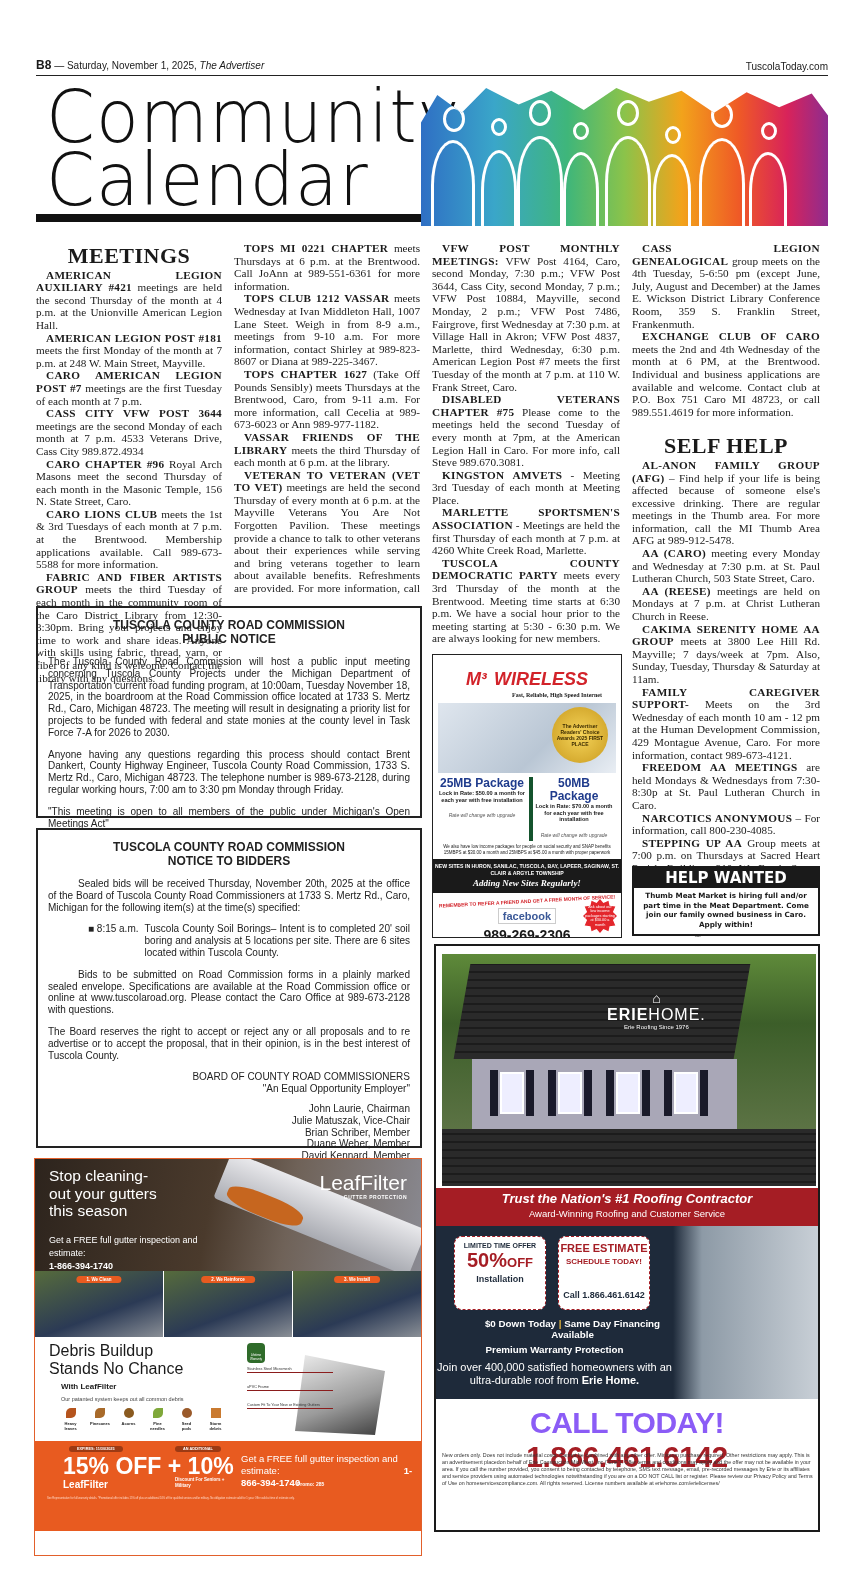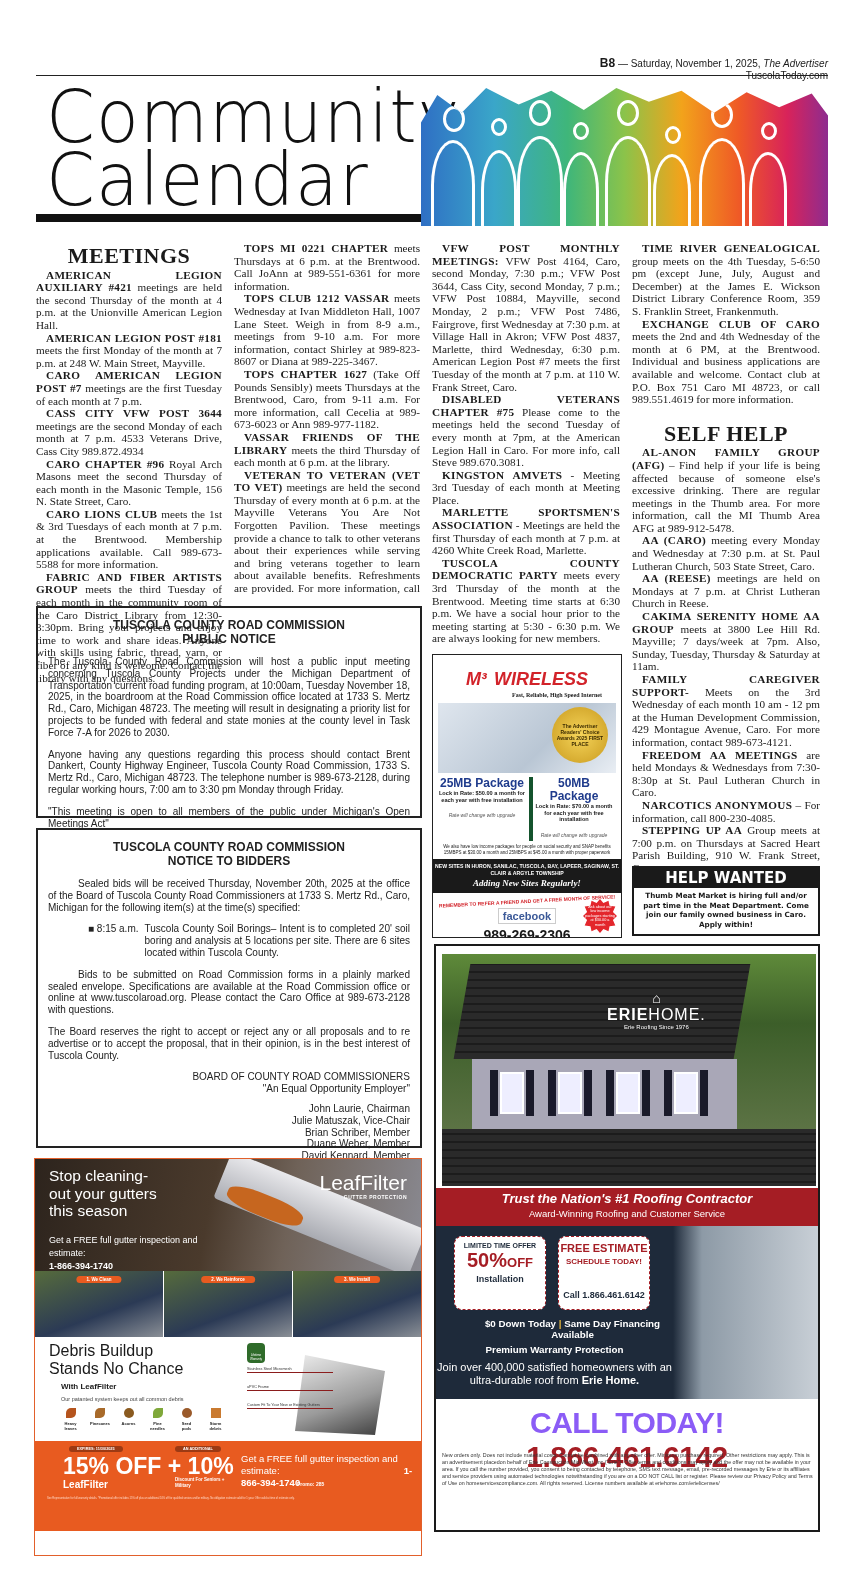--- a/index.html
+++ b/index.html
@@ -1,17 +1,17 @@
 <!DOCTYPE html>
 <html><head>
 <meta charset="utf-8">
 <style>
   * { box-sizing: border-box; margin: 0; padding: 0; }
   body { width: 864px; height: 1584px; background: #fff; font-family: "Liberation Serif", serif; color: #1a1a1a; position: relative; overflow: hidden; }
-  .folio { position: absolute; left: 36px; top: 56px; width: 792px; height: 20px; border-bottom: 1.5px solid #222; display: flex; justify-content: space-between; align-items: flex-end; padding-bottom: 10px; font-family: "Liberation Sans", sans-serif; font-size: 10px; flex-direction: column; }
+  .folio { position: absolute; left: 36px; top: 56px; width: 792px; height: 20px; border-bottom: 1.5px solid #222; display: flex; justify-content: space-between; align-items: flex-end; padding-bottom: 3px; font-family: "Liberation Sans", sans-serif; font-size: 10px; }
   .folio b { font-size: 12px; }
   .folio i { font-style: italic; }
   .masthead { position: absolute; left: 36px; top: 88px; width: 792px; height: 138px; }
   .mast-title { position: absolute; left: 10px; top: 0; font-family: "DejaVu Sans", sans-serif; font-weight: 200; font-size: 70px; line-height: 60px; letter-spacing: 1px; color: #111; transform: scaleY(1.05); }
   .mast-bar { position: absolute; left: 0; top: 126px; width: 792px; height: 8px; background: #111; }
   .mast-art { position: absolute; left: 385px; top: 0; width: 407px; height: 138px; background: linear-gradient(90deg,#2f6fc4 0%,#3aa6c9 18%,#3fb67a 36%,#8bc34a 50%,#f2a31b 64%,#ef5a26 78%,#d8235a 90%,#8e2c8f 100%); clip-path: polygon(0 25%,4% 5%,10% 18%,16% 0,24% 12%,32% 2%,40% 16%,48% 0,56% 10%,64% 2%,72% 18%,80% 3%,88% 14%,96% 4%,100% 20%,100% 100%,0 100%); }
   .mast-art .head { position: absolute; border: 3px solid #fff; border-radius: 50%; }
   .mast-art .body { position: absolute; border: 3px solid #fff; border-radius: 50% 50% 0 0; border-bottom: none; }
   .col { position: absolute; font-size: 11.2px; line-height: 12.6px; text-align: justify; hyphens: auto; }
   .col p { text-indent: 10px; margin-bottom: 0; }
@@ -173,21 +173,21 @@
 <div class="col" style="left:432px;top:242px;width:188px;max-height:406px;overflow:hidden">
   <p><b>VFW POST MONTHLY MEETINGS:</b><span> VFW Post 4164, Caro, second Monday, 7:30 p.m.; VFW Post 3644, Cass City, second Monday, 7 p.m.; VFW Post 10884, Mayville, second Monday, 2 p.m.; VFW Post 7486, Fairgrove, first Wednesday at 7:30 p.m. at Village Hall in Akron; VFW Post 4837, Marlette, third Wednesday, 6:30 p.m. American Legion Post #7 meets the first Tuesday of the month at 7 p.m. at 110 W. Frank Street, Caro.</span></p>
   <p><b>DISABLED VETERANS CHAPTER #75</b><span> Please come to the meetings held the second Tuesday of every month at 7pm, at the American Legion Hall in Caro. For more info, call Steve 989.670.3081.</span></p>
   <p><b>KINGSTON AMVETS</b><span> - Meeting 3rd Tuesday of each month at Meeting Place.</span></p>
   <p><b>MARLETTE SPORTSMEN'S ASSOCIATION</b><span> - Meetings are held the first Thursday of each month at 7 p.m. at 4260 White Creek Road, Marlette.</span></p>
   <p><b>TUSCOLA COUNTY DEMOCRATIC PARTY</b><span> meets every 3rd Thursday of the month at the Brentwood. Meeting time starts at 6:30 p.m. We have a social hour prior to the meeting starting at 5:30 - 6:30 p.m. We are always looking for new members.</span></p>
   <p><b>TUSCOLA COUNTY REPUBLICAN PARTY</b></p>
 </div>
 
 <div class="col" style="left:632px;top:242px;width:188px;">
-  <p><b>TIME RIVER GENEALOGICAL</b><span> group meets on the 4th Tuesday, 5-6:50 pm (except June, July, August and December) at the James E. Wickson District Library Conference Room, 359 S. Franklin Street, Frankenmuth.</span></p>
+  <p><b>CASS LEGION GENEALOGICAL</b><span> group meets on the 4th Tuesday, 5-6:50 pm (except June, July, August and December) at the James E. Wickson District Library Conference Room, 359 S. Franklin Street, Frankenmuth.</span></p>
   <p><b>EXCHANGE CLUB OF CARO</b><span> meets the 2nd and 4th Wednesday of the month at 6 PM, at the Brentwood. Individual and business applications are available and welcome. Contact club at P.O. Box 751 Caro MI 48723, or call 989.551.4619 for more information.</span></p>
   <div class="sec-head" style="margin-top:22px">SELF HELP</div>
   <p><b>AL-ANON FAMILY GROUP (AFG)</b><span> – Find help if your life is being affected because of someone else's excessive drinking. There are regular meetings in the Thumb area. For more information, call the MI Thumb Area AFG at 989-912-5478.</span></p>
   <p><b>AA (CARO)</b><span> meeting every Monday and Wednesday at 7:30 p.m. at St. Paul Lutheran Church, 503 State Street, Caro.</span></p>
   <p><b>AA (REESE)</b><span> meetings are held on Mondays at 7 p.m. at Christ Lutheran Church in Reese.</span></p>
   <p><b>CAKIMA SERENITY HOME AA GROUP</b><span> meets at 3800 Lee Hill Rd. Mayville; 7 days/week at 7pm. Also, Sunday, Tuesday, Thursday &amp; Saturday at 11am.</span></p>
   <p><b>FAMILY CAREGIVER SUPPORT-</b><span> Meets on the 3rd Wednesday of each month 10 am - 12 pm at the Human Development Commission, 429 Montague Avenue, Caro. For more information, contact 989-673-4121.</span></p>
   <p><b>FREEDOM AA MEETINGS</b><span> are held Mondays &amp; Wednesdays from 7:30-8:30p at St. Paul Lutheran Church in Caro.</span></p>
   <p><b>NARCOTICS ANONYMOUS</b><span> – For information, call 800-230-4085.</span></p>
   <p><b>STEPPING UP AA</b><span> Group meets at 7:00 p.m. on Thursdays at Sacred Heart Parish Building, 910 W. Frank Street, Caro.</span></p>

